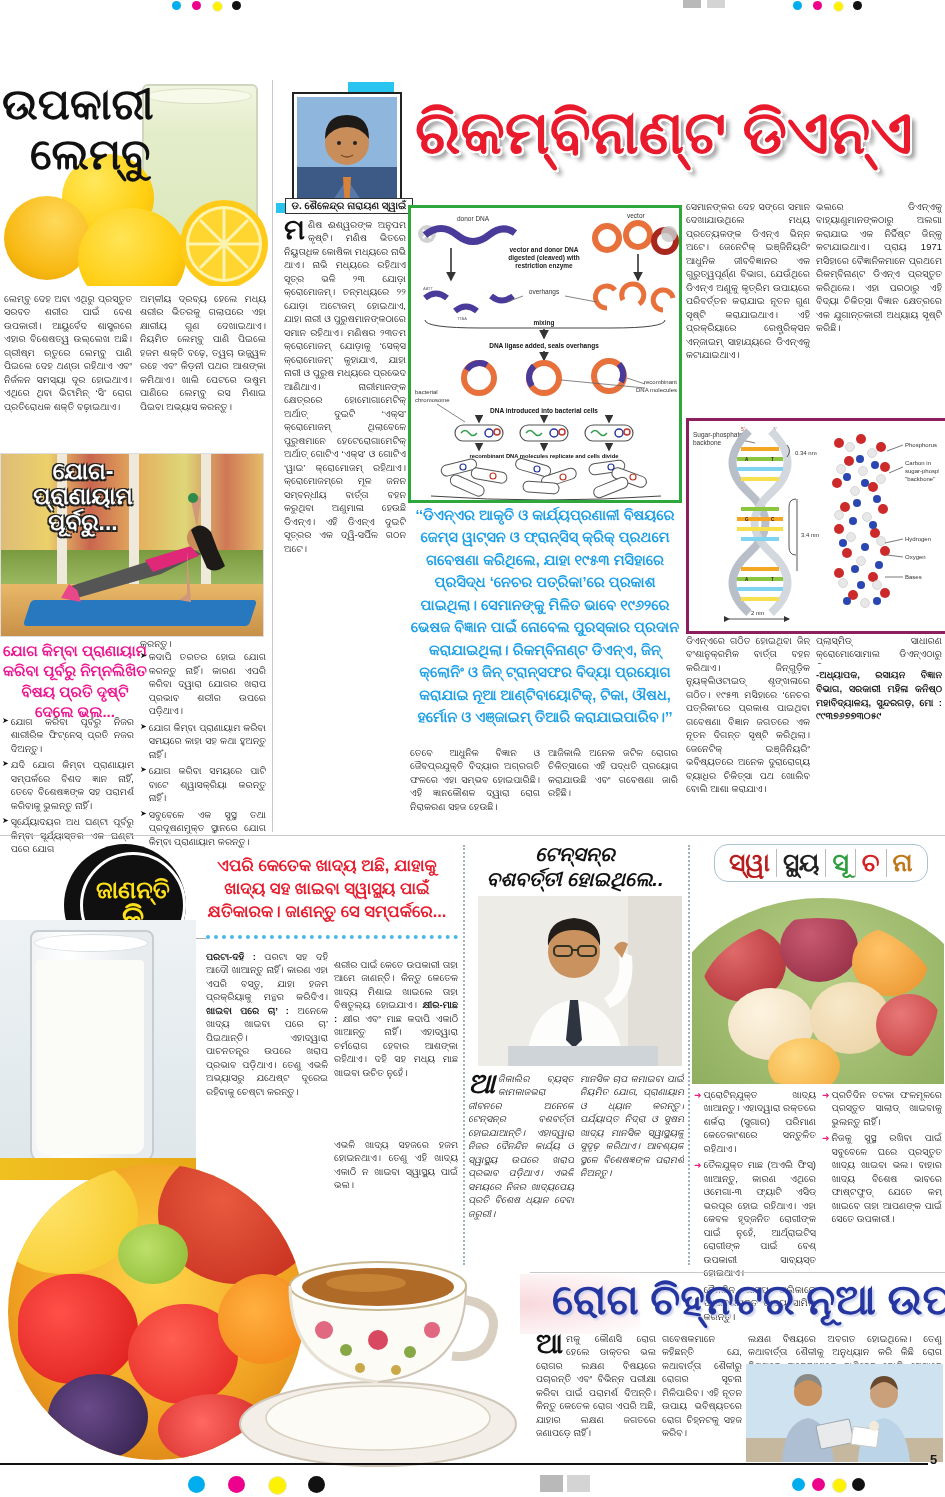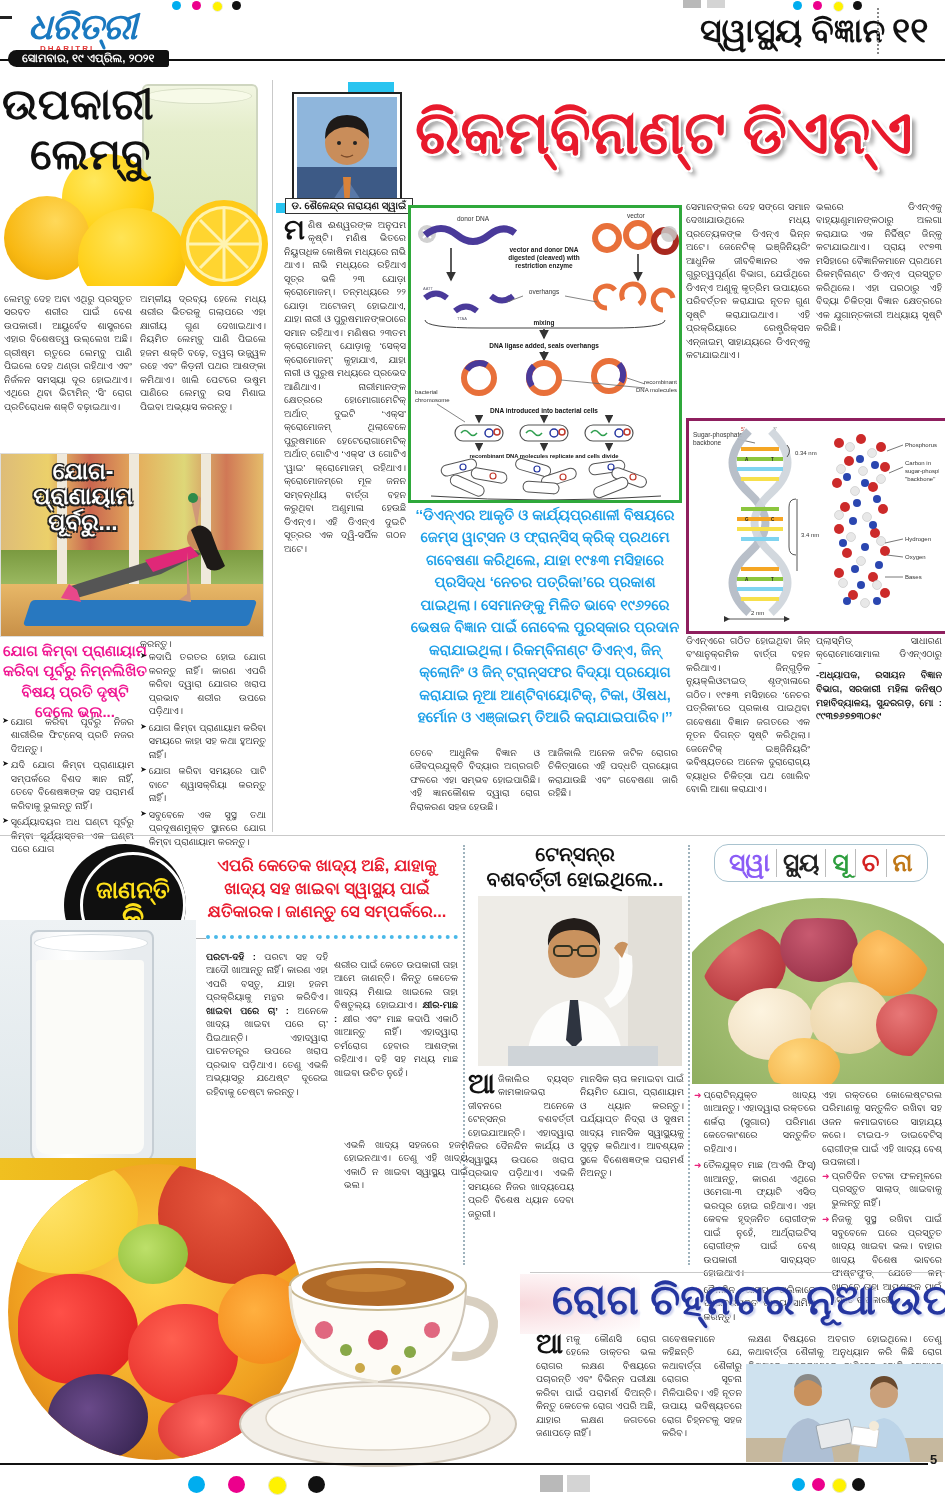--- a/index.html
+++ b/index.html
@@ -61,30 +61,20 @@
     <div class="regdot" style="left:212px;top:1px;width:9px;height:9px;background:#fff200;border:1px solid #eee"></div>
     <div class="regdot" style="left:232px;top:1px;width:9px;height:9px;background:#111"></div>
     <div class="graysq" style="left:683px;top:0;width:18px;height:8px;"></div>
     <div class="graysq" style="left:707px;top:0;width:18px;height:8px;background:#d4d4d4"></div>
     <div class="regdot" style="left:793px;top:1px;width:9px;height:9px;background:#00adef"></div>
     <div class="regdot" style="left:813px;top:1px;width:9px;height:9px;background:#ec008c"></div>
     <div class="regdot" style="left:833px;top:1px;width:9px;height:9px;background:#fff200;border:1px solid #eee"></div>
     <div class="regdot" style="left:853px;top:1px;width:9px;height:9px;background:#111"></div>
   </div>
 
-  <div class="abs" style="left:0;top:0;width:945px;height:78px;">
-    <div class="abs" style="left:0;top:16px;width:12px;height:3px;background:#222;"></div>
-    <div class="abs logo-odia" style="left:28px;top:6px;">ଧରିତ୍ରୀ</div>
-    <div class="abs logo-latin" style="left:40px;top:44px;">DHARITRI</div>
-    <div class="abs" style="left:0;top:59px;width:945px;height:2px;background:#111;"></div>
-    <div class="abs date-strip" style="left:8px;top:50px;">ସୋମବାର, ୧୯ ଏପ୍ରିଲ, ୨୦୨୧</div>
-    <div class="abs sec-title" style="left:700px;top:12px;">ସ୍ୱାସ୍ଥ୍ୟ ବିଜ୍ଞାନ</div>
-    <div class="abs" style="left:877px;top:8px;height:46px;border-left:2px dotted #888;"></div>
-    <div class="abs page-no" style="left:892px;top:10px;">୧୧</div>
-  </div>
 
   <div class="vline" style="left:272px;top:80px;height:752px;"></div>
 
   <div class="abs" style="left:0;top:80px;width:270px;height:374px;">
     <div class="abs" style="left:0;top:0;width:270px;height:206px;overflow:hidden;background:#fff;">
 
       <div class="abs" style="left:142px;top:4px;width:112px;height:152px;border:2px solid #cfd6c0;border-radius:6px 6px 14px 14px;background:linear-gradient(#f2f6e2,#e4edca 30%,#dce8bd);"></div>
       <div class="abs" style="left:146px;top:8px;width:104px;height:14px;border-radius:50%;background:#f7fae8;border:1px solid #d8dfc6;"></div>
 
       <div class="abs" style="left:62px;top:74px;width:92px;height:88px;border-radius:50%;background:radial-gradient(circle at 35% 30%,#ffe85c,#ffd013 60%,#f0b400);"></div>
@@ -226,21 +216,21 @@
           <circle cx="126" cy="261" r="3" stroke="#2536a0" stroke-width="1.2"></circle>
             <circle cx="152" cy="269" r="3" stroke="#c0392b" stroke-width="1.2"></circle>
           <circle cx="200" cy="259" r="3" stroke="#2536a0" stroke-width="1.2"></circle>
             <circle cx="222" cy="269" r="3" stroke="#c0392b" stroke-width="1.2"></circle>
         </g>
         <path d="M20 288 Q133 296 250 288" stroke="#444" stroke-width="1" fill="none"></path>
       </svg>
     </div>
 
     <div class="abs body-txt" style="left:406px;top:120px;width:124px;height:214px;">ସେମାନଙ୍କର ଦେହ ସଙ୍ଗେ ସମାନ ଦେଖାଯାଉଥିଲେ ମଧ୍ୟ ପ୍ରତ୍ୟେକଙ୍କ ଡିଏନ୍‌ଏ ଭିନ୍ନ ଅଟେ। ଜେନେଟିକ୍ ଇଞ୍ଜିନିୟରିଂ ଆଧୁନିକ ଜୀବବିଜ୍ଞାନର ଏକ ଗୁରୁତ୍ୱପୂର୍ଣ୍ଣ ବିଭାଗ, ଯେଉଁଥିରେ ଡିଏନ୍‌ଏ ଅଣୁକୁ କୃତ୍ରିମ ଉପାୟରେ ପରିବର୍ତ୍ତନ କରାଯାଇ ନୂତନ ଗୁଣ ସୃଷ୍ଟି କରାଯାଇଥାଏ। ଏହି ପ୍ରକ୍ରିୟାରେ ରେଷ୍ଟ୍ରିକ୍‌ସନ ଏନ୍‌ଜାଇମ୍ ସାହାଯ୍ୟରେ ଡିଏନ୍‌ଏକୁ କଟାଯାଇଥାଏ।</div>
-    <div class="abs body-txt" style="left:536px;top:120px;width:126px;height:214px;">ଭଲରେ ଡିଏନ୍‌ଏକୁ ବାହ୍ୟାଣୁମାନଙ୍କଠାରୁ ଅଲଗା କରାଯାଇ ଏକ ନିର୍ଦ୍ଦିଷ୍ଟ ଜିନ୍‌କୁ କଟାଯାଇଥାଏ। ପ୍ରାୟ ୧୯୭୩ ମସିହାରେ ବୈଜ୍ଞାନିକମାନେ ପ୍ରଥମେ ରିକମ୍ବିନାଣ୍ଟ ଡିଏନ୍‌ଏ ପ୍ରସ୍ତୁତ କରିଥିଲେ। ଏହା ପରଠାରୁ ଏହି ବିଦ୍ୟା ଚିକିତ୍ସା ବିଜ୍ଞାନ କ୍ଷେତ୍ରରେ ଏକ ଯୁଗାନ୍ତକାରୀ ଅଧ୍ୟାୟ ସୃଷ୍ଟି କରିଛି।</div>
+    <div class="abs body-txt" style="left:536px;top:120px;width:126px;height:214px;">ଭଲରେ ଡିଏନ୍‌ଏକୁ ବାହ୍ୟାଣୁମାନଙ୍କଠାରୁ ଅଲଗା କରାଯାଇ ଏକ ନିର୍ଦ୍ଦିଷ୍ଟ ଜିନ୍‌କୁ କଟାଯାଇଥାଏ। ପ୍ରାୟ 1971 ମସିହାରେ ବୈଜ୍ଞାନିକମାନେ ପ୍ରଥମେ ରିକମ୍ବିନାଣ୍ଟ ଡିଏନ୍‌ଏ ପ୍ରସ୍ତୁତ କରିଥିଲେ। ଏହା ପରଠାରୁ ଏହି ବିଦ୍ୟା ଚିକିତ୍ସା ବିଜ୍ଞାନ କ୍ଷେତ୍ରରେ ଏକ ଯୁଗାନ୍ତକାରୀ ଅଧ୍ୟାୟ ସୃଷ୍ଟି କରିଛି।</div>
 
     <div class="abs dia-border-purple" style="left:406px;top:338px;width:256px;height:210px;">
       <svg width="250" height="204" viewBox="0 0 250 204">
         <text x="4" y="16" font-size="6.5" fill="#333">Sugar-phosphate</text>
         <text x="4" y="24" font-size="6.5" fill="#333">backbone</text>
         <line x1="48" y1="18" x2="66" y2="22" stroke="#555" stroke-width=".8"></line>
         <text x="52" y="10" font-size="5" fill="#c0392b">5'</text>
           <text x="84" y="10" font-size="5" fill="#888">3'</text>
         <path d="M60,10 C38,32 38,52 60,72 C82,92 82,112 60,132 C38,152 38,172 60,192" stroke="#b4bcc6" stroke-width="8" fill="none" opacity=".95"></path>
         <path d="M82,10 C104,32 104,52 82,72 C60,92 60,112 82,132 C104,152 104,172 82,192" stroke="#d0d6dc" stroke-width="8" fill="none" opacity=".95"></path>
@@ -437,21 +427,21 @@
       <span class="janti-head">ପରଟା-ଦହି :</span>
       <span>ପରଟା ସହ ଦହି ଆଦୌ ଖାଆନ୍ତୁ ନାହିଁ। କାରଣ ଏହା ଏପରି ବସ୍ତୁ, ଯାହା ହଜମ ପ୍ରକ୍ରିୟାକୁ ମନ୍ଥର କରିଦିଏ।</span>
       <span class="janti-head">ଖାଇବା ପରେ ଚା’ :</span>
       <span>ଅନେକେ ଖାଦ୍ୟ ଖାଇବା ପରେ ଚା’ ପିଇଥାନ୍ତି। ଏହାଦ୍ୱାରା ପାଚନତନ୍ତ୍ର ଉପରେ ଖରାପ ପ୍ରଭାବ ପଡ଼ିଥାଏ। ତେଣୁ ଏଭଳି ଅଭ୍ୟାସରୁ ଯଥେଷ୍ଟ ଦୂରେଇ ରହିବାକୁ ଚେଷ୍ଟା କରନ୍ତୁ।</span>
     </div>
     <div class="abs body-txt" style="left:334px;top:120px;width:124px;height:180px;">
       <span>ଶରୀର ପାଇଁ କେତେ ଉପକାରୀ ତାହା ଆମେ ଜାଣନ୍ତି। କିନ୍ତୁ କେତେକ ଖାଦ୍ୟ ମିଶାଇ ଖାଇଲେ ତାହା ବିଷତୁଲ୍ୟ ହୋଇଯାଏ।</span>
       <span class="janti-head">କ୍ଷୀର-ମାଛ :</span>
       <span>କ୍ଷୀର ଏବଂ ମାଛ କଦାପି ଏକାଠି ଖାଆନ୍ତୁ ନାହିଁ। ଏହାଦ୍ୱାରା ଚର୍ମରୋଗ ହେବାର ଆଶଙ୍କା ରହିଥାଏ। ଦହି ସହ ମଧ୍ୟ ମାଛ ଖାଇବା ଉଚିତ ନୁହେଁ।</span>
     </div>
-    <div class="abs body-txt" style="left:344px;top:300px;width:124px;height:60px;">ଏଭଳି ଖାଦ୍ୟ ସହଜରେ ହଜମ ହୋଇନଥାଏ। ତେଣୁ ଏହି ଖାଦ୍ୟ ଏକାଠି ନ ଖାଇବା ସ୍ୱାସ୍ଥ୍ୟ ପାଇଁ ଭଲ।</div>
+    <div class="abs body-txt" style="left:334px;top:300px;width:124px;height:60px;">ଏଭଳି ଖାଦ୍ୟ ସହଜରେ ହଜମ ହୋଇନଥାଏ। ତେଣୁ ଏହି ଖାଦ୍ୟ ଏକାଠି ନ ଖାଇବା ସ୍ୱାସ୍ଥ୍ୟ ପାଇଁ ଭଲ।</div>
 
     <div class="abs" style="left:8px;top:326px;width:296px;height:296px;border-radius:50%;overflow:hidden;background:radial-gradient(circle at 50% 40%,#ffd44a,#f0a020 60%,#c87010);">
       <div class="abs" style="left:-20px;top:-10px;width:150px;height:120px;border-radius:50%;background:radial-gradient(circle at 40% 40%,#ffe46a,#f5c520);"></div>
       <div class="abs" style="left:150px;top:-20px;width:160px;height:140px;border-radius:50%;background:radial-gradient(circle at 40% 40%,#e85a40,#c02818);"></div>
       <div class="abs" style="left:110px;top:60px;width:70px;height:60px;border-radius:50%;background:radial-gradient(circle at 40% 40%,#bde06a,#8ab830);"></div>
       <div class="abs" style="left:10px;top:110px;width:120px;height:110px;border-radius:46% 54% 52% 48%;background:radial-gradient(circle at 35% 35%,#ff5048,#d81818);"></div>
       <div class="abs" style="left:120px;top:140px;width:110px;height:100px;border-radius:52% 48% 50% 50%;background:radial-gradient(circle at 40% 35%,#ff6050,#e02020);"></div>
       <div class="abs" style="left:210px;top:110px;width:90px;height:90px;border-radius:50%;background:radial-gradient(circle at 40% 40%,#ffb040,#f08010);"></div>
       <div class="abs" style="left:40px;top:210px;width:100px;height:86px;border-radius:50%;background:radial-gradient(circle at 40% 40%,#6a4a8a,#2e1e48);"></div>
       <div class="abs" style="left:150px;top:230px;width:110px;height:70px;border-radius:50%;background:radial-gradient(circle at 40% 40%,#ff6860,#cc2020);"></div>
@@ -473,21 +463,21 @@
             <circle cx="182" cy="162" r="6" fill="#88a848"></circle>
           <circle cx="204" cy="140" r="8" fill="#e06880"></circle>
             <circle cx="132" cy="178" r="5" fill="#caa848"></circle>
           <circle cx="168" cy="180" r="5" fill="#caa848"></circle>
         </g>
         <path d="M62 96 q0 86 88 96" fill="none" stroke="#e8e2d4" stroke-width="3"></path>
       </svg>
     </div>
   </div>
 
-  <div class="abs" style="left:466px;top:838px;width:220px;height:430px;">
+  <div class="abs" style="left:466px;top:838px;width:220px;height:430px;font-style:italic;">
     <div class="abs h-tension" style="left:0;top:4px;width:218px;">
       <div>ଟେନ୍‌ସନ୍‌ର</div>
       <div>ବଶବର୍ତ୍ତୀ ହୋଇଥିଲେ..</div>
     </div>
     <div class="abs" style="left:12px;top:58px;width:204px;height:170px;overflow:hidden;background:linear-gradient(#f2f1ee,#e4e2dc);">
       <svg width="204" height="170" viewBox="0 0 204 170">
         <rect x="0" y="0" width="204" height="170" fill="#eeece7"></rect>
         <rect x="150" y="0" width="54" height="170" fill="#e2dfd8"></rect>
         <circle cx="96" cy="56" r="26" fill="#c9925e"></circle>
         <path d="M70 50 q-2 -26 26 -28 q28 2 26 28 q-6 -16 -26 -16 q-20 0 -26 16z" fill="#231d1a"></path>
@@ -502,21 +492,21 @@
       </svg>
     </div>
     <div class="abs body-txt" style="left:2px;top:234px;width:106px;height:192px;">
       <span class="dropcap">ଆ</span><span>ଜିକାଲିର ବ୍ୟସ୍ତ କାମକାଜଭରା ଜୀବନରେ ଅନେକେ ଟେନ୍‌ସନ୍‌ର ବଶବର୍ତ୍ତୀ ହୋଇଯାଆନ୍ତି। ଏହାଦ୍ୱାରା ନିଜର ଦୈନନ୍ଦିନ କାର୍ଯ୍ୟ ଓ ସ୍ୱାସ୍ଥ୍ୟ ଉପରେ ଖରାପ ପ୍ରଭାବ ପଡ଼ିଥାଏ। ଏଭଳି ସମୟରେ ନିଜର ଖାଦ୍ୟପେୟ ପ୍ରତି ବିଶେଷ ଧ୍ୟାନ ଦେବା ଜରୁରୀ।</span>
     </div>
     <div class="abs body-txt" style="left:114px;top:234px;width:104px;height:192px;">ମାନସିକ ଚାପ କମାଇବା ପାଇଁ ନିୟମିତ ଯୋଗ, ପ୍ରାଣାୟାମ ଓ ଧ୍ୟାନ କରନ୍ତୁ। ପର୍ଯ୍ୟାପ୍ତ ନିଦ୍ରା ଓ ସୁଷମ ଖାଦ୍ୟ ମାନସିକ ସ୍ୱାସ୍ଥ୍ୟକୁ ସୁଦୃଢ଼ କରିଥାଏ। ଆବଶ୍ୟକ ସ୍ଥଳେ ବିଶେଷଜ୍ଞଙ୍କ ପରାମର୍ଶ ନିଅନ୍ତୁ।</div>
   </div>
 
   <div class="abs" style="left:690px;top:838px;width:255px;height:430px;">
     <div class="abs hi-box" style="left:24px;top:6px;">
-      <span style="color:#8b5cf6;">ସ୍ୱା</span>
+      <span style="color:#b91c1c;">ସ୍ୱା</span>
         <span style="color:#222;">ସ୍ଥ୍ୟ</span>
         <span style="color:#2e9e3e;">ସୂ</span>
         <span style="color:#d42222;">ଚ</span>
         <span style="color:#c07818;">ନା</span>
     </div>
     <div class="abs" style="left:2px;top:54px;width:252px;height:192px;overflow:hidden;">
       <div class="abs" style="left:-30px;top:6px;width:320px;height:260px;border-radius:50%;background:radial-gradient(circle at 50% 30%,#b8cf86,#8fae5f 70%,#74934a);"></div>
       <div class="abs" style="left:6px;top:26px;width:240px;height:170px;border-radius:50%;overflow:hidden;">
         <div class="abs" style="left:4px;top:8px;width:84px;height:76px;border-radius:50%;background:radial-gradient(circle at 38% 32%,#e06a6a,#a82830);"></div>
         <div class="abs" style="left:82px;top:-6px;width:78px;height:70px;border-radius:50%;background:radial-gradient(circle at 38% 32%,#c85a70,#8e2840);"></div>
@@ -535,21 +525,20 @@
       <div class="bullet hib body-txt">
           <span class="bm">➜</span>
           <span class="bt">ତୈଳଯୁକ୍ତ ମାଛ (ଅଏଲି ଫିସ୍) ଖାଆନ୍ତୁ, କାରଣ ଏଥିରେ ଓମେଗା-୩ ଫ୍ୟାଟି ଏସିଡ୍ ଭରପୂର ହୋଇ ରହିଥାଏ। ଏହା କେବଳ ହୃଦ୍‌ଜନିତ ରୋଗୀଙ୍କ ପାଇଁ ନୁହେଁ, ଆର୍ଥ୍ରାଇଟିସ୍ ରୋଗୀଙ୍କ ପାଇଁ ବେଶ୍ ଉପକାରୀ ସାବ୍ୟସ୍ତ ହୋଇଥାଏ।</span>
         </div>
       <div class="bullet hib body-txt">
           <span class="bm">➜</span>
           <span class="bt">ଦୈନନ୍ଦିନ ଖାଦ୍ୟ ତାଲିକାରେ ଫାଇବରଯୁକ୍ତ ଖାଦ୍ୟ ସାମିଲ କରନ୍ତୁ।</span>
         </div>
     </div>
     <div class="abs" style="left:132px;top:250px;width:120px;height:178px;">
-      <div class="body-txt">ଏହା ରକ୍ତରେ କୋଲେଷ୍ଟରଲ ପରିମାଣକୁ ସନ୍ତୁଳିତ ରଖିବା ସହ ଓଜନ କମାଇବାରେ ସାହାଯ୍ୟ କରେ। ଟାଇପ-୨ ଡାଇବେଟିସ୍ ରୋଗୀଙ୍କ ପାଇଁ ଏହି ଖାଦ୍ୟ ବେଶ୍ ଉପକାରୀ।</div>
       <div class="bullet hib body-txt">
           <span class="bm">➜</span>
           <span class="bt">ପ୍ରତିଦିନ ତଟକା ଫଳମୂଳରେ ପ୍ରସ୍ତୁତ ସାଲାଡ୍ ଖାଇବାକୁ ଭୁଲନ୍ତୁ ନାହିଁ।</span>
         </div>
       <div class="bullet hib body-txt">
           <span class="bm">➜</span>
           <span class="bt">ନିଜକୁ ସୁସ୍ଥ ରଖିବା ପାଇଁ ସବୁବେଳେ ଘରେ ପ୍ରସ୍ତୁତ ଖାଦ୍ୟ ଖାଇବା ଭଲ। ବାହାର ଖାଦ୍ୟ ବିଶେଷ ଭାବରେ ଫାଷ୍ଟଫୁଡ୍ ଯେତେ କମ୍ ଖାଇବେ ତାହା ଆପଣଙ୍କ ପାଇଁ ସେତେ ଉପକାରୀ।</span>
         </div>
     </div>
   </div>

